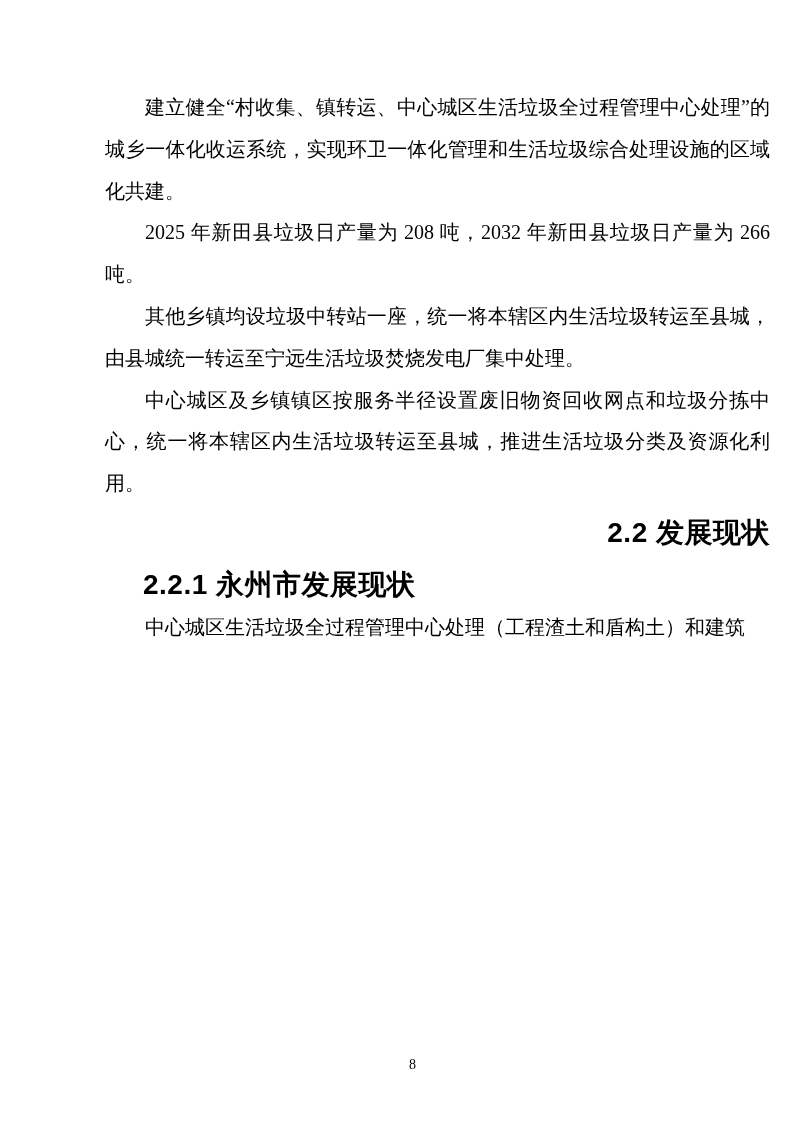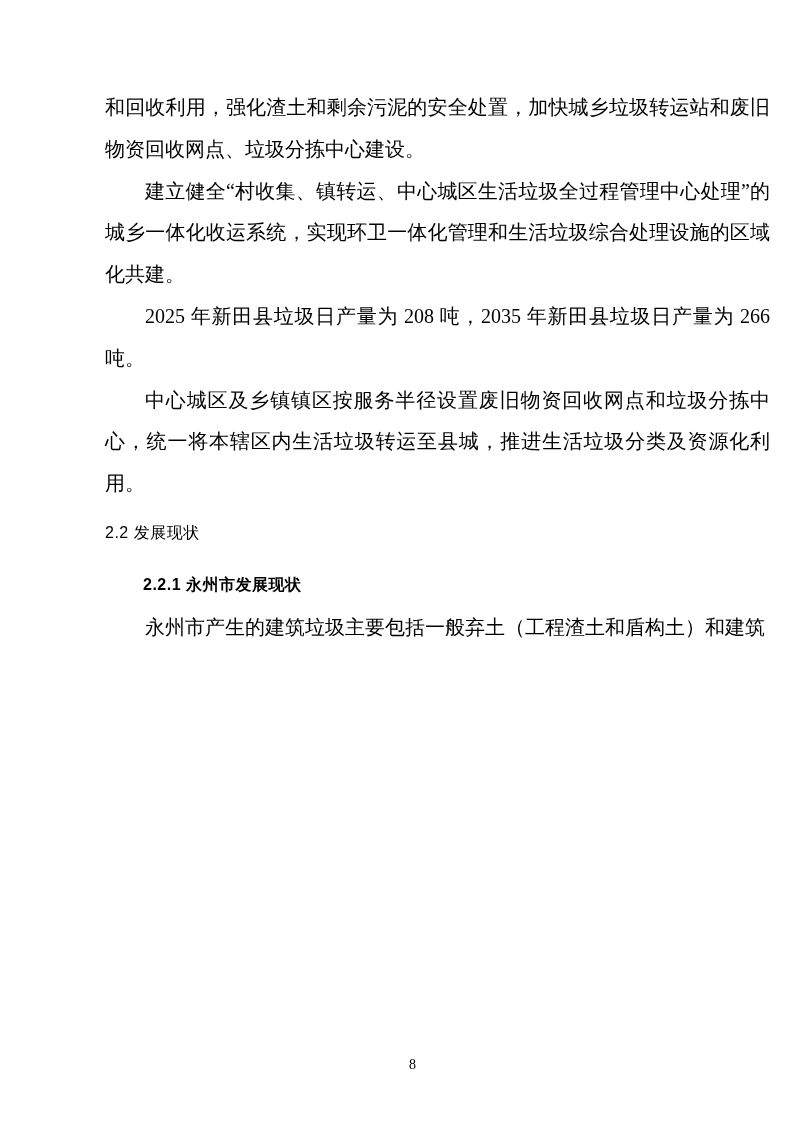--- a/index.html
+++ b/index.html
@@ -29,32 +29,32 @@
   .content p {
     margin: 0;
     padding: 0;
     text-indent: 2em;
   }
   .content p.no-indent {
     text-indent: 0;
   }
   .section-heading {
     font-family: "Liberation Sans", "DejaVu Sans", sans-serif;
-    font-weight: normal;
-    font-size: 16px;
+    font-weight: bold;
+    font-size: 28px;
     line-height: 41.8px;
     margin: 7px 0 0 0;
-    text-align: left;
+    text-align: right;
     text-indent: 0;
     letter-spacing: 0.5px;
   }
   .subsection-heading {
     font-family: "Liberation Sans", "DejaVu Sans", sans-serif;
     font-weight: bold;
-    font-size: 16px;
+    font-size: 28px;
     line-height: 41.8px;
     margin: 10px 0 0 0;
     padding-left: 38px;
     text-align: left;
     text-indent: 0;
     letter-spacing: 0.5px;
   }
   .after-heading {
     margin-top: 1px !important;
   }
@@ -67,22 +67,22 @@
     font-size: 14px;
     line-height: 20px;
     font-family: "Liberation Serif", "DejaVu Serif", serif;
   }
 </style>
 </head>
 <body>
 
 <div class="page">
   <div class="content">
-    <p class="no-indent">和回收利用，强化渣土和剩余污泥的安全处置，加快城乡垃圾转运站和废旧物资回收网点、垃圾分拣中心建设。</p>
     <p>建立健全“村收集、镇转运、中心城区生活垃圾全过程管理中心处理”的城乡一体化收运系统，实现环卫一体化管理和生活垃圾综合处理设施的区域化共建。</p>
-    <p>2025 年新田县垃圾日产量为 208 吨，2035 年新田县垃圾日产量为 266 吨。</p>
+    <p>2025 年新田县垃圾日产量为 208 吨，2032 年新田县垃圾日产量为 266 吨。</p>
+    <p>其他乡镇均设垃圾中转站一座，统一将本辖区内生活垃圾转运至县城，由县城统一转运至宁远生活垃圾焚烧发电厂集中处理。</p>
     <p>中心城区及乡镇镇区按服务半径设置废旧物资回收网点和垃圾分拣中心，统一将本辖区内生活垃圾转运至县城，推进生活垃圾分类及资源化利用。</p>
     <h2 class="section-heading">2.2 发展现状</h2>
     <h3 class="subsection-heading">2.2.1 永州市发展现状</h3>
-    <p class="after-heading">永州市产生的建筑垃圾主要包括一般弃土（工程渣土和盾构土）和建筑</p>
+    <p class="after-heading">中心城区生活垃圾全过程管理中心处理（工程渣土和盾构土）和建筑</p>
   </div>
   <div class="page-number">8</div>
 </div>
 
 </body></html>

